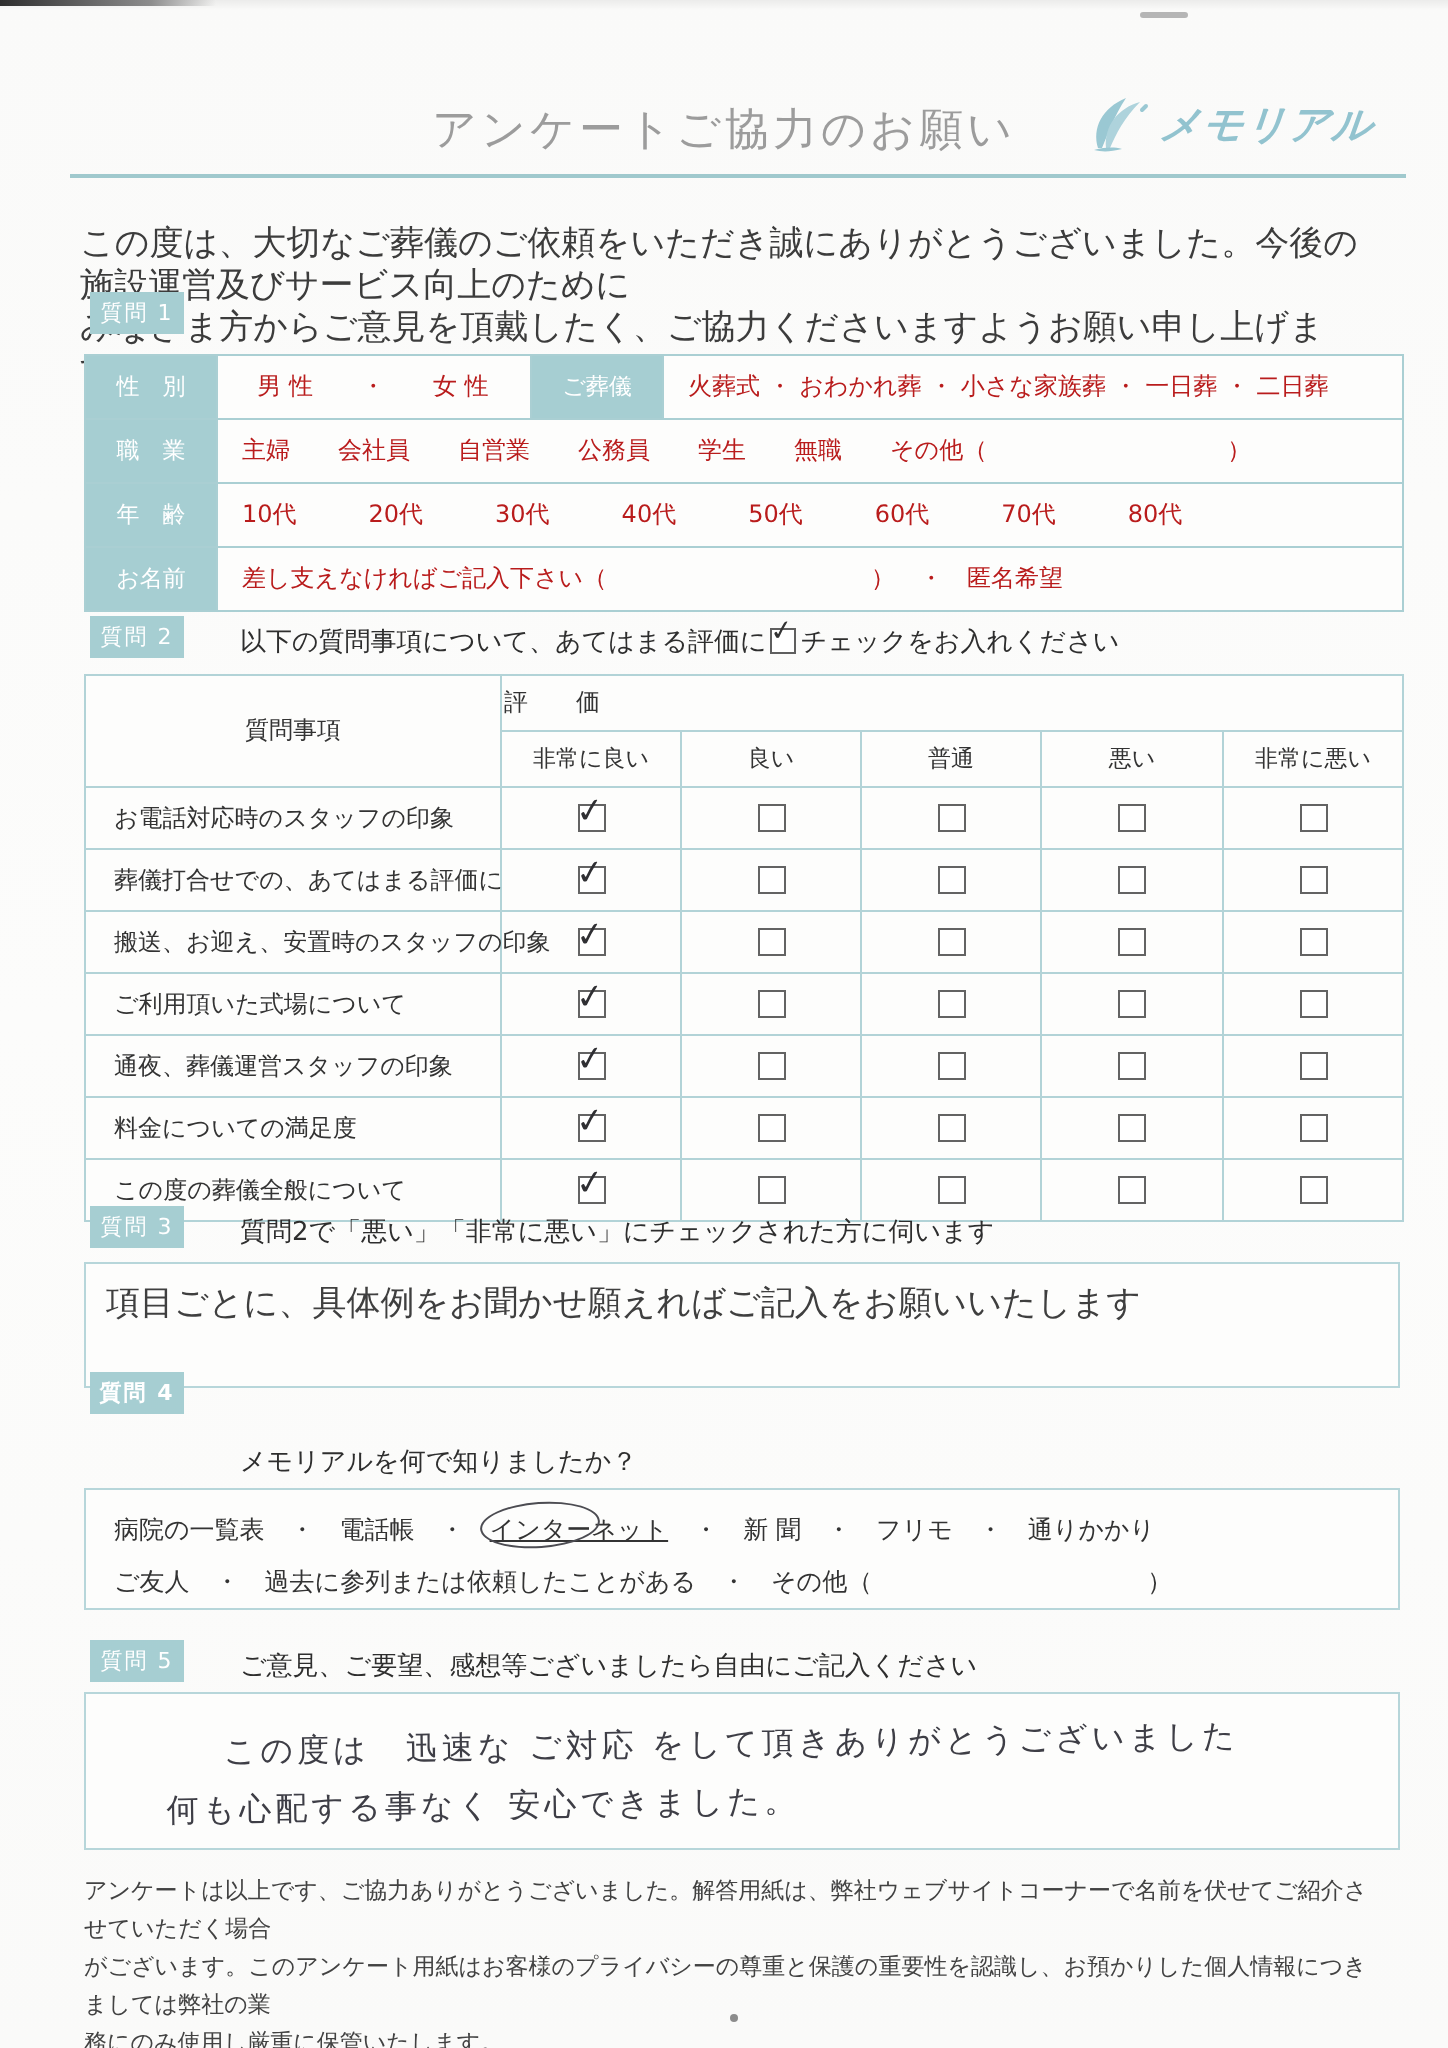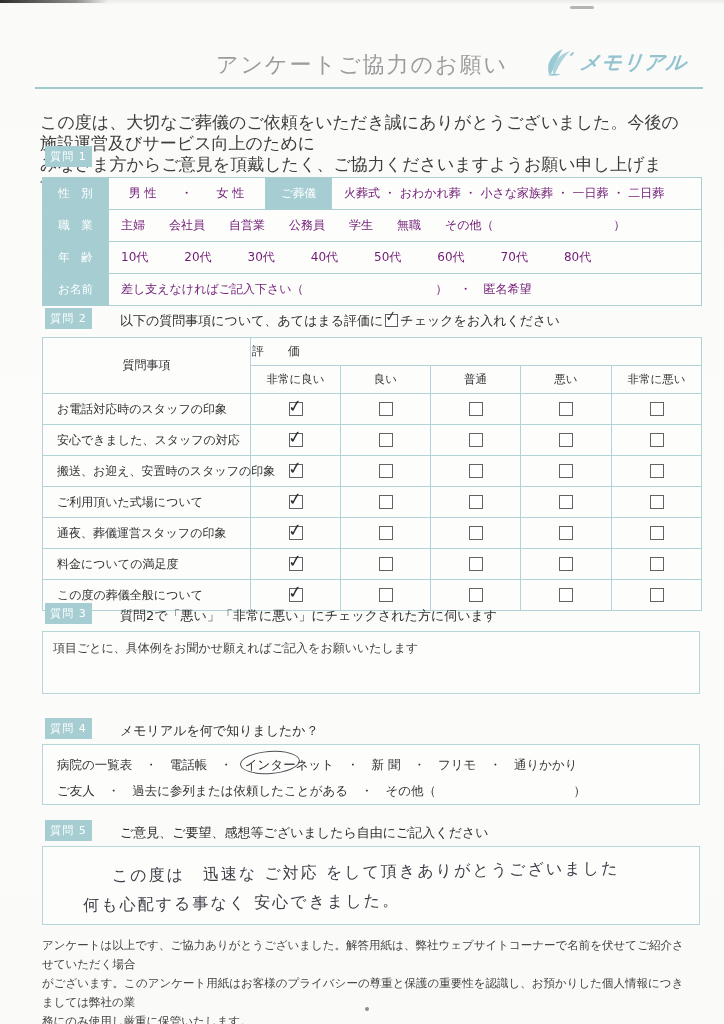--- a/index.html
+++ b/index.html
@@ -29,21 +29,21 @@
   .intro{position:absolute;top:95px;left:40px;width:650px;font-size:17px;line-height:21px;color:#3c3c3c;}
 
   
   .qbadge{position:absolute;left:45px;width:47px;height:21px;background:#a6ced2;
     color:#fff;font-size:11px;line-height:21px;text-align:center;letter-spacing:1px;}
   .qheading{position:absolute;left:120px;font-size:13px;color:#2e2e2e;white-space:nowrap;}
 
   
   table{border-collapse:collapse;table-layout:fixed;}
   .q1-table{position:absolute;top:177px;left:42px;width:660px;padding-left:48px;}
-  .q1-table td{border:1px solid #aacfd3;height:29px;font-size:12px;color:#701a75;}
+  .q1-table td{border:1px solid #aacfd3;height:29px;font-size:12px;color:#b91c1c;}
   .q1-table td.hdr{background:#a6ced2;color:#fff;text-align:center;font-size:11.5px;}
   .q1-table td.val{padding-left:12px;background:#fdfdfc;white-space:nowrap;overflow:hidden;}
   .q1-table td.center{text-align:center;padding-left:0;}
 
   
   .inline-cb{display:inline-block;position:relative;width:11px;height:11px;border:1.5px solid #5f5f5f;
     background:#fff;vertical-align:-2px;margin:0 2px;}
   .inline-cb::after{content:"✓";position:absolute;left:-1px;top:-7px;font-size:14px;font-weight:bold;color:#333;transform:rotate(-8deg);}
 
   
@@ -52,25 +52,25 @@
   .q2-table .item-hdr{text-align:center;font-size:12px;}
   .q2-table .eval-hdr{height:25px;font-size:12px;letter-spacing:6px;}
   .q2-table .col-hdr{height:25px;text-align:center;}
   .q2-table .row-label{height:28px;padding-left:14px;font-size:12px;white-space:nowrap;}
   .q2-table .cb-cell{text-align:center;}
   .cb{display:inline-block;position:relative;width:12px;height:12px;border:1.5px solid #636363;background:#fff;vertical-align:middle;}
   .cb-cell.checked .cb::after{content:"✓";position:absolute;left:-2px;top:-7px;font-size:17px;font-weight:bold;color:#2f2f33;transform:rotate(-7deg);}
 
   
   .free-box{position:absolute;left:42px;width:658px;border:1px solid #b7d6da;background:#fdfdfc;box-sizing:border-box;}
-  .q3-box{top:631px;height:63px;padding:8px 10px;font-size:12px;color:#3f3f3f;}
+  .q3-box{top:631px;height:63px;padding:8px 10px;font-size:17px;color:#3f3f3f;}
   .q4-box{top:744px;height:61px;padding:7px 14px;font-size:12.5px;line-height:26px;color:#333;white-space:nowrap;}
   .q5-box{top:846px;height:79px;padding:10px 14px;}
 
-  .circled{position:relative;display:inline-block;}
+  .circled{position:relative;display:inline-block;text-decoration:underline;}
   .oval{position:absolute;left:-5px;top:-1px;width:58px;height:21px;border:1.6px solid #4c4c52;
     border-radius:50%;transform:rotate(-4deg);pointer-events:none;}
 
   .hw{font-size:16px;color:#3e3e46;letter-spacing:2px;line-height:29px;transform:rotate(-0.9deg);white-space:nowrap;}
   .hw-l1{margin-left:55px;}
   .hw-l2{margin-left:26px;}
 
   .footer{position:absolute;top:936px;left:42px;width:652px;font-size:11.5px;line-height:19px;color:#424242;}
 </style>
 </head>
@@ -155,21 +155,21 @@
     </tr>
     <tr>
       <td class="row-label">お電話対応時のスタッフの印象</td>
       <td class="cb-cell checked"><span class="cb"></span></td>
       <td class="cb-cell"><span class="cb"></span></td>
       <td class="cb-cell"><span class="cb"></span></td>
       <td class="cb-cell"><span class="cb"></span></td>
       <td class="cb-cell"><span class="cb"></span></td>
     </tr>
     <tr>
-      <td class="row-label">安心できました、スタッフの対応</td>
+      <td class="row-label">葬儀打合せでの、あてはまる評価に</td>
       <td class="cb-cell checked"><span class="cb"></span></td>
       <td class="cb-cell"><span class="cb"></span></td>
       <td class="cb-cell"><span class="cb"></span></td>
       <td class="cb-cell"><span class="cb"></span></td>
       <td class="cb-cell"><span class="cb"></span></td>
     </tr>
     <tr>
       <td class="row-label">搬送、お迎え、安置時のスタッフの印象</td>
       <td class="cb-cell checked"><span class="cb"></span></td>
       <td class="cb-cell"><span class="cb"></span></td>
@@ -211,21 +211,21 @@
     </tr>
   </tbody>
     </table>
 
   <div class="qbadge" style="top:603px;">質問 3</div>
   <div class="qheading" style="top:607px;">質問2で「悪い」「非常に悪い」にチェックされた方に伺います</div>
   <div class="free-box q3-box">
     <span>項目ごとに、具体例をお聞かせ願えればご記入をお願いいたします</span>
   </div>
 
-  <div class="qbadge" style="top:718px;">質問 4</div>
+  <div class="qbadge" style="top:686px;font-weight:bold;">質問 4</div>
   <div class="qheading" style="top:722px;">メモリアルを何で知りましたか？</div>
   <div class="free-box q4-box">
     <div>
       <span>病院の一覧表　・　電話帳　・　</span><span class="circled"><span>インターネット</span><span class="oval"></span></span><span>　・　新 聞　・　フリモ　・　通りかかり</span>
     </div>
     <div>ご友人　・　過去に参列または依頼したことがある　・　その他（　　　　　　　　　　　）</div>
   </div>
 
   <div class="qbadge" style="top:820px;">質問 5</div>
   <div class="qheading" style="top:824px;">ご意見、ご要望、感想等ございましたら自由にご記入ください</div>

